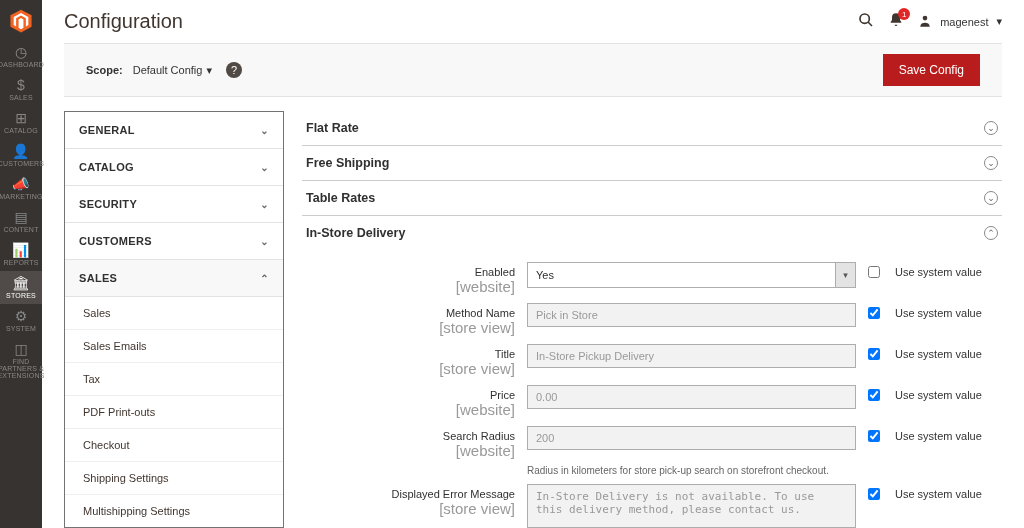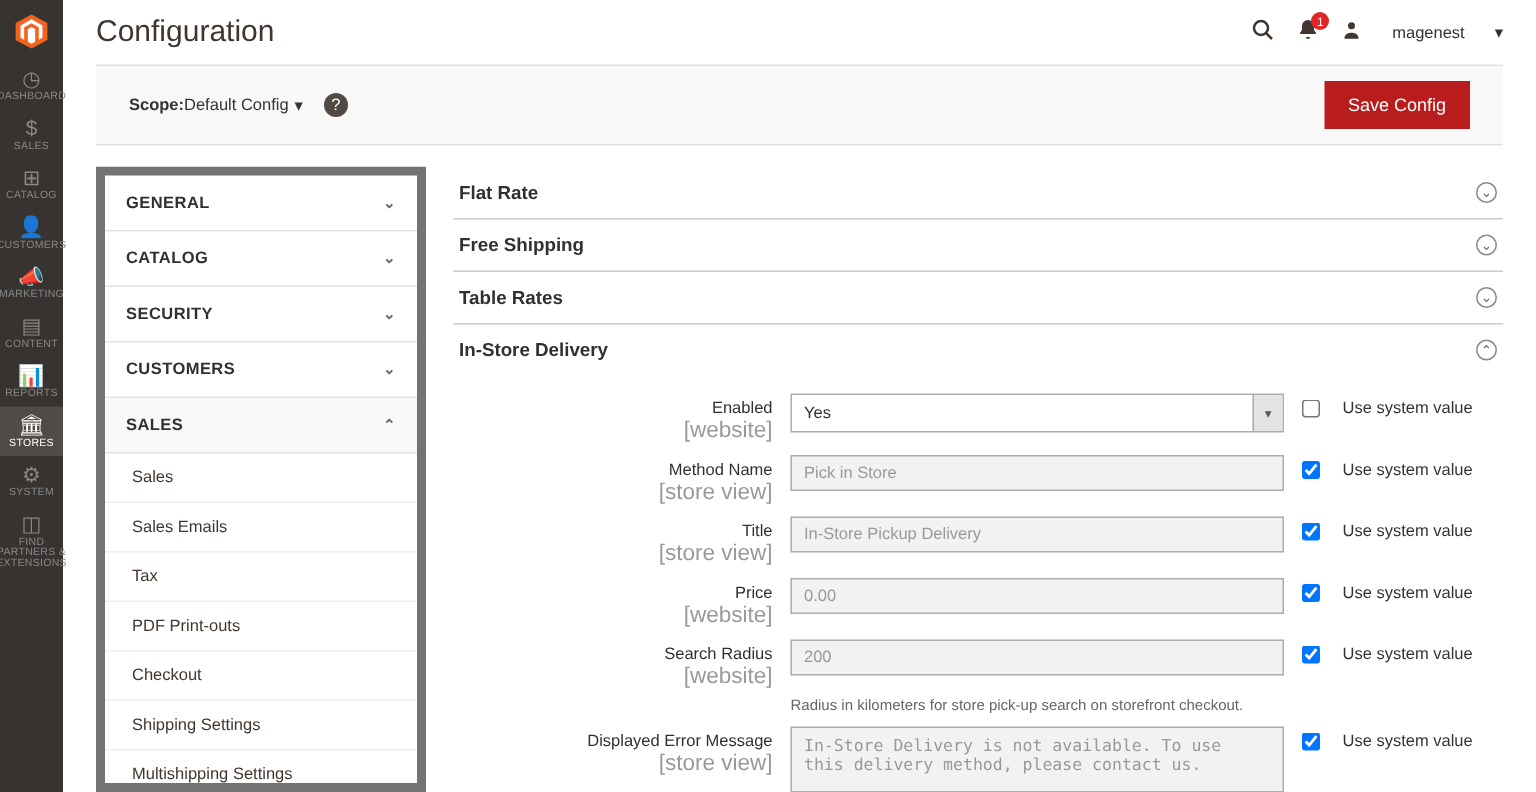--- a/index.html
+++ b/index.html
@@ -15,32 +15,32 @@
   .leftnav .nav-item .ic { font-size: 14px; line-height: 1; margin-bottom: 2px; }
   .leftnav .nav-item .lbl { font-size: 7px; line-height: 1; letter-spacing: 0.2px; }
 
   
   .main { flex: 1; display: flex; flex-direction: column; overflow: hidden; }
   .header { display: flex; align-items: center; padding: 10px 22px 4px; }
   .page-title { font-size: 20px; font-weight: 400; color: #41362f; }
   .header-spacer { flex: 1; }
   .hicon { margin-left: 14px; font-size: 14px; color: #41362f; cursor: pointer; position: relative; }
   .bell-badge { position: absolute; top: -4px; right: -6px; background: #e22626; color:#fff; border-radius: 50%; font-size: 8px; width: 12px; height: 12px; display:flex; align-items:center; justify-content:center; }
-  .user { margin-left: 14px; font-size: 11px; display:flex; align-items:center; gap:20px; cursor:pointer; }
+  .user { margin-left: 14px; font-size: 11px; display:flex; align-items:center; gap:8px; cursor:pointer; }
 
   
   .scopebar { display:flex; align-items:center; padding: 10px 22px; background:#f8f8f8; border-top:1px solid #e3e3e3; border-bottom:1px solid #e3e3e3; margin: 6px 22px 14px; }
-  .scopebar .lbl { font-weight:600; font-size:11px; }
+  .scopebar .lbl { font-weight:600; font-size:11px; margin-right:10px; }
   .scopebar .sel { font-size:11px; color:#333; display:flex; align-items:center; gap:4px; cursor:pointer; }
   .scopebar .help { width:16px; height:16px; border-radius:50%; background:#514943; color:#fff; display:flex; align-items:center; justify-content:center; margin-left:14px; font-size:11px; cursor:pointer; }
   .save-btn { margin-left:auto; background:#b91c1c; color:#fff; border:none; padding:9px 16px; font-size:12px; cursor:pointer; }
 
   
   .body { flex:1; display:flex; padding:0 22px; overflow:hidden; gap:18px; }
-  .sidecol { width:220px; border:6px solid #737373; flex-shrink:0; overflow-y:auto; }
+  .sidecol { width:220px; border:1px solid #737373; flex-shrink:0; overflow-y:auto; }
   .side-item { padding:12px 14px; font-size:11px; font-weight:700; text-transform:uppercase; border-bottom:1px solid #e3e3e3; display:flex; align-items:center; justify-content:space-between; cursor:pointer; color:#303030; letter-spacing:0.3px; }
   .side-item .chev { font-size:10px; color:#666; }
   .side-item.expanded { background:#f8f8f8; }
   .sub-item { padding:10px 14px 10px 18px; font-size:11px; color:#41362f; border-bottom:1px solid #eee; cursor:pointer; font-weight:400; text-transform:none; }
 
   
   .content { flex:1; overflow-y:auto; }
   .section { border-bottom:1px solid #ccc; padding:10px 4px; display:flex; align-items:center; cursor:pointer; }
   .section .stitle { font-size:12.5px; font-weight:700; color:#303030; }
   .section .schev { margin-left:auto; width:14px; height:14px; border:1px solid #888; border-radius:50%; display:flex; align-items:center; justify-content:center; font-size:9px; color:#666; }

